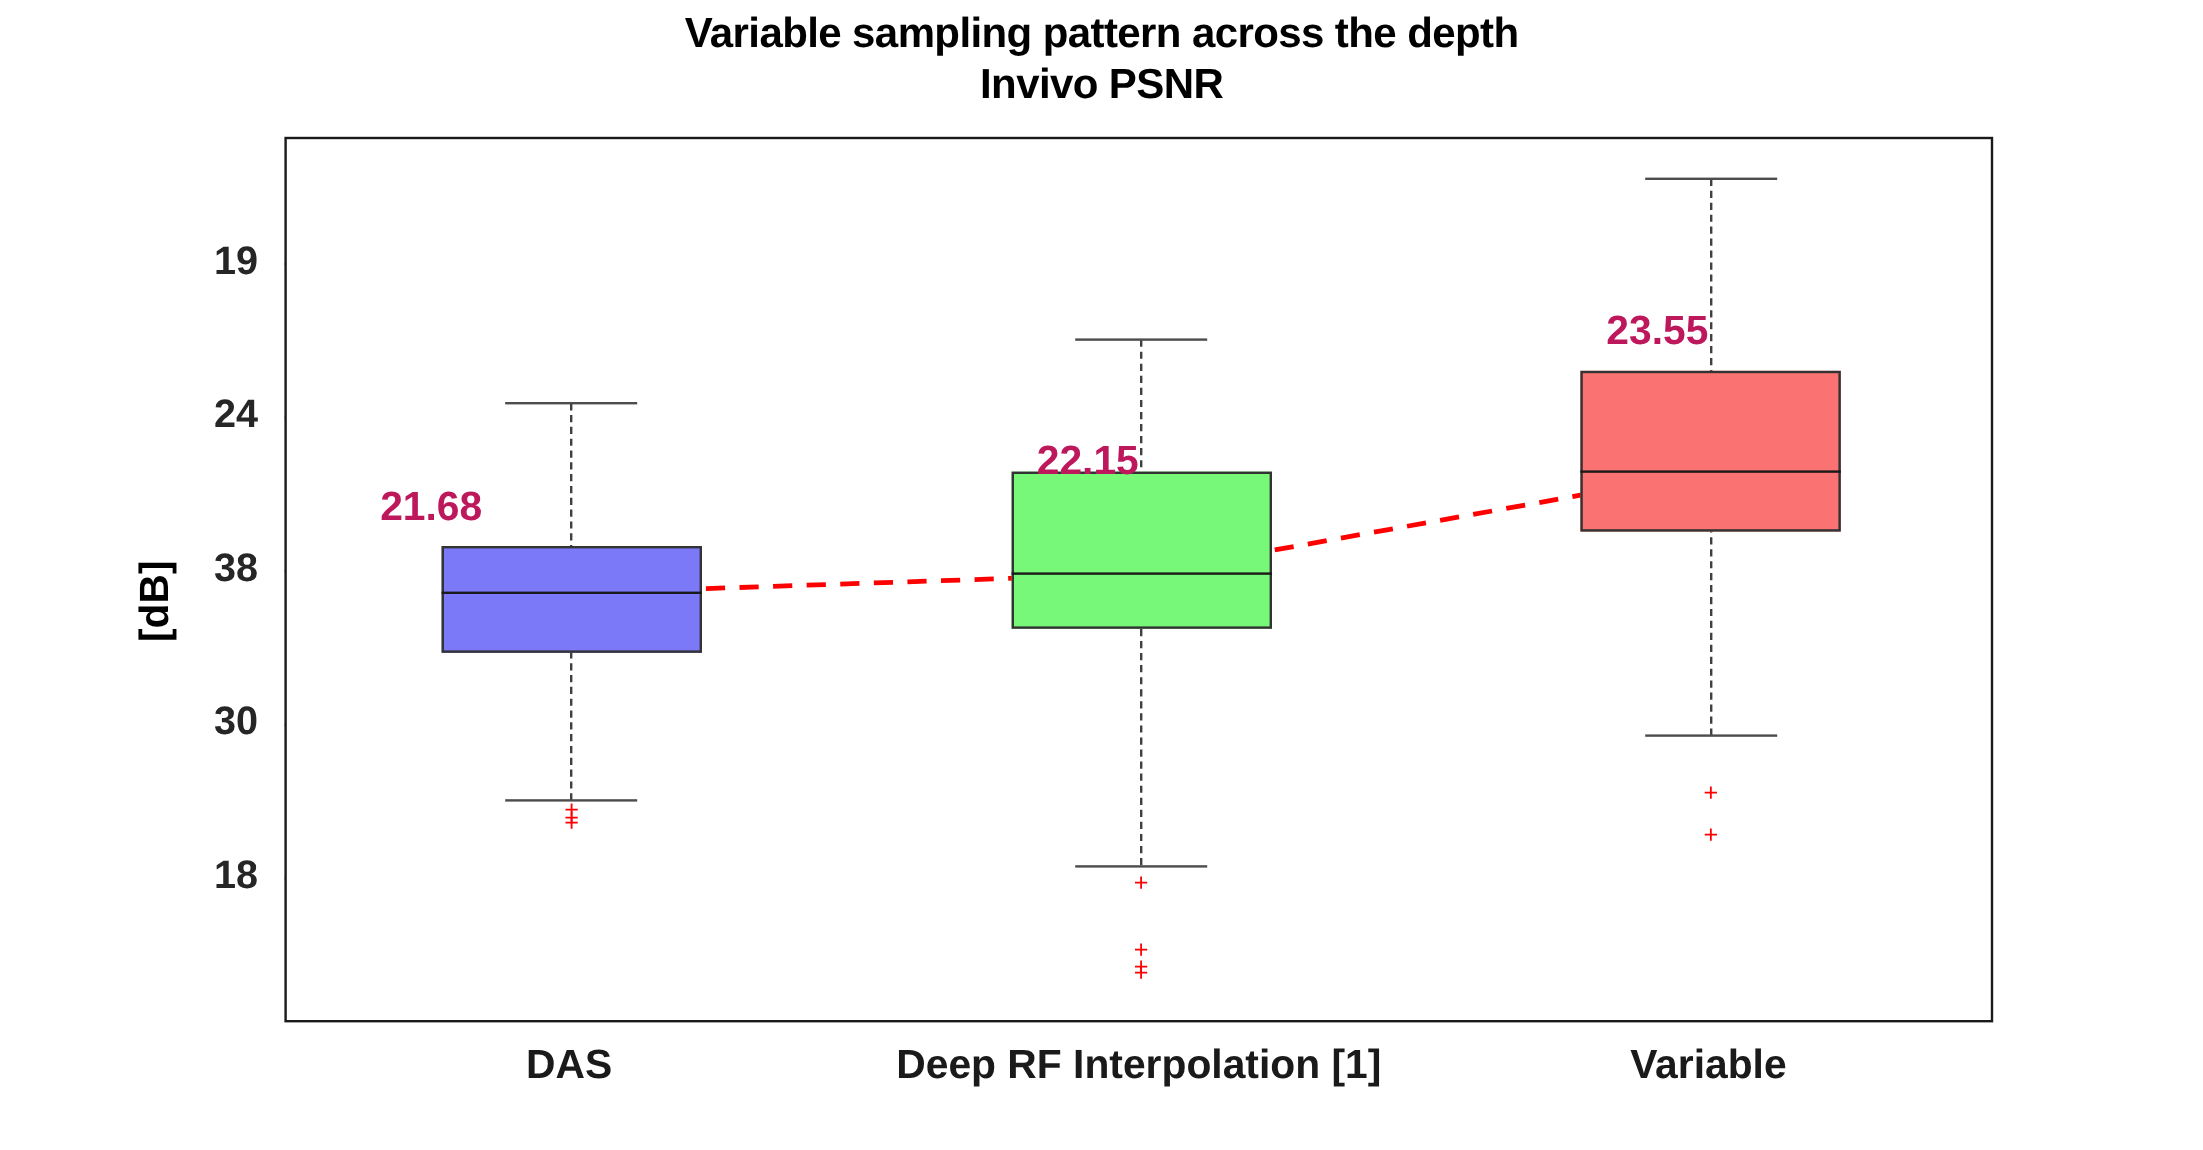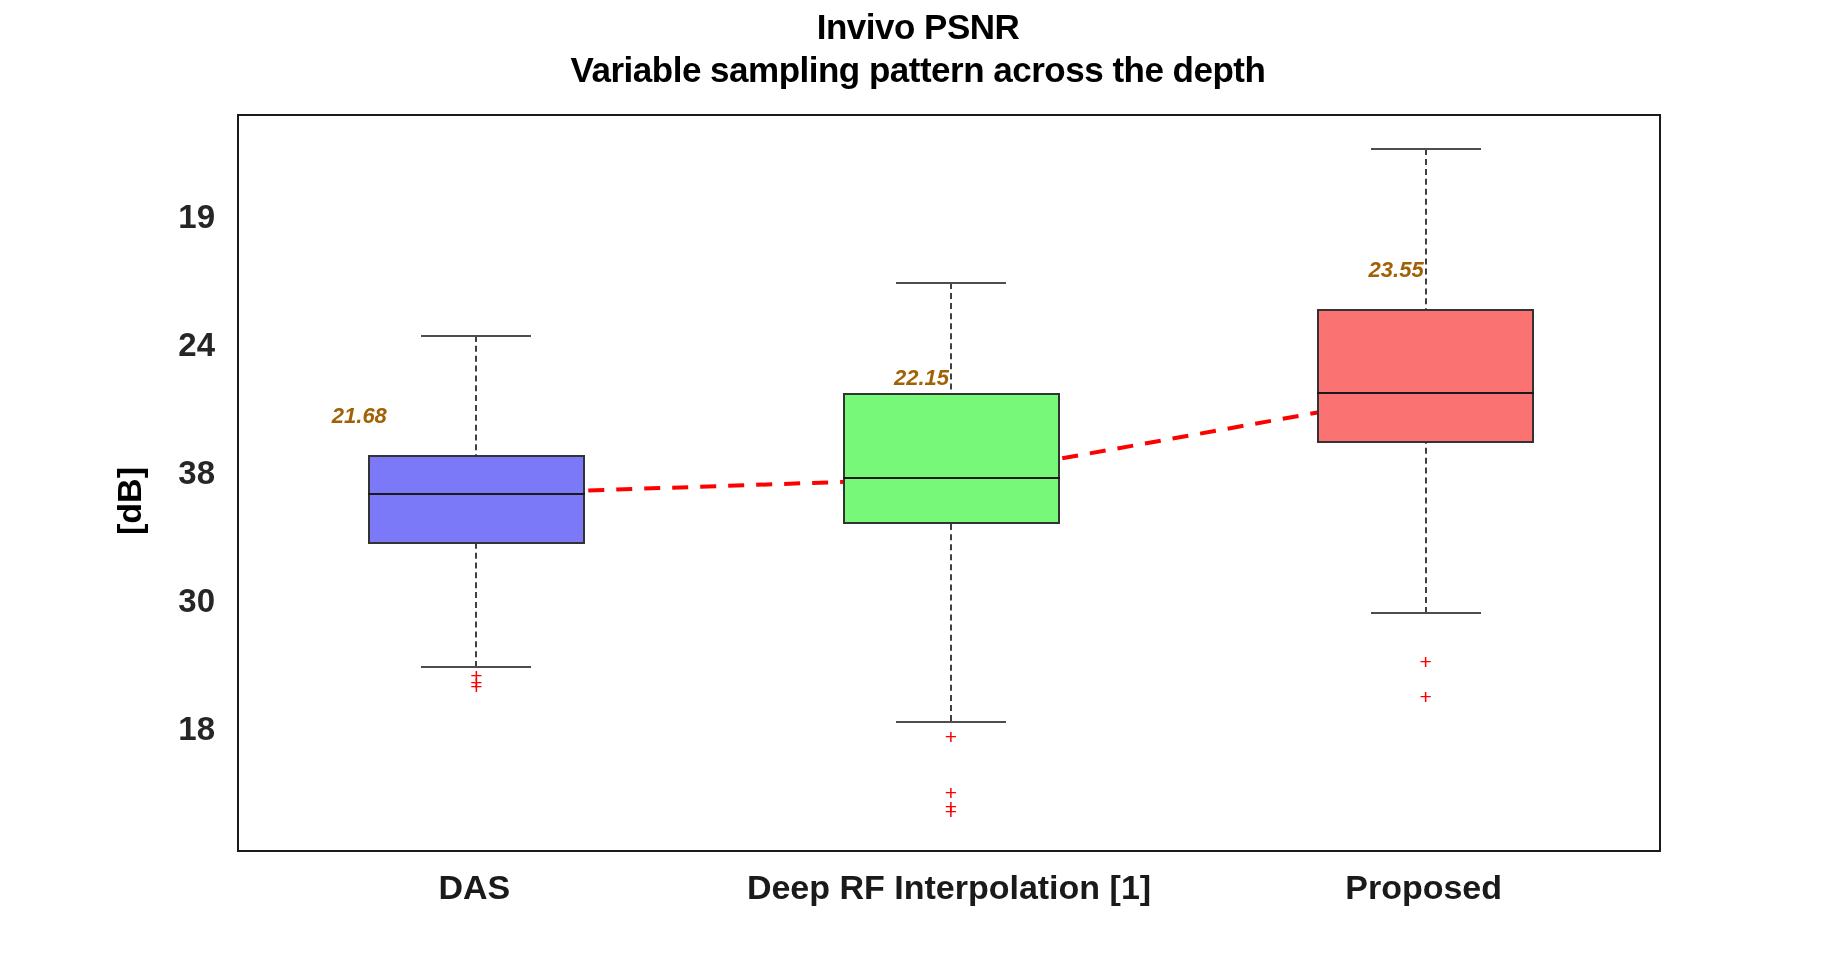--- a/index.html
+++ b/index.html
@@ -112,66 +112,65 @@
     position: absolute;
     color: #ff0000;
     font-size: 21px;
     line-height: 21px;
     font-family: "Liberation Sans", sans-serif;
     transform: translate(-50%, -50%);
     user-select: none;
   }
   .box-value-label {
     position: absolute;
-    font-size: 22px;
-    font-weight: bold;
-    color: #a16207;
+    font-size: 34px;
+    font-weight: bold;
+    color: #be185d;
     white-space: nowrap;
     text-align: center;
-    font-style: italic;
   }
 
   
   #trend-svg {
     position: absolute;
     left: 0; top: 0;
     width: 1424px;
     height: 738px;
     pointer-events: none;
   }
 </style>
 </head>
 <body>
 
 <div id="page">
 
   <div id="title-block">
+    <div class="title-line" id="title-line-2">Variable sampling pattern across the depth</div>
     <div class="title-line" id="title-line-1">Invivo PSNR</div>
-    <div class="title-line" id="title-line-2">Variable sampling pattern across the depth</div>
   </div>
 
   <div class="y-axis-title" id="y-axis-title" style="left: 110px; top: 535px;">[dB]</div>
 
   <div id="y-ticks">
       <div class="y-tick-mark" style="top: 731.307px;"></div>
       <div class="y-tick-label" style="left: 125px; right: auto; top: 710.307px;">18</div>
       <div class="y-tick-mark" style="top: 603.293px;"></div>
       <div class="y-tick-label" style="left: 125px; right: auto; top: 582.293px;">30</div>
       <div class="y-tick-mark" style="top: 475.279px;"></div>
       <div class="y-tick-label" style="left: 125px; right: auto; top: 454.279px;">38</div>
       <div class="y-tick-mark" style="top: 347.265px;"></div>
       <div class="y-tick-label" style="left: 125px; right: auto; top: 326.265px;">24</div>
       <div class="y-tick-mark" style="top: 219.252px;"></div>
       <div class="y-tick-label" style="left: 125px; right: auto; top: 198.252px;">19</div>
     </div>
 
   <div id="x-ticks">
       <div class="x-tick-label" style="left: 74.3333px; width: 800px;">DAS</div>
       <div class="x-tick-label" style="left: 549px; width: 800px;">Deep RF Interpolation [1]</div>
-      <div class="x-tick-label" style="left: 1023.67px; width: 800px;">Proposed</div>
+      <div class="x-tick-label" style="left: 1023.67px; width: 800px;">Variable</div>
     </div>
 
   <div id="plot-frame">
     <div id="plot-inner">
       <svg id="trend-svg" viewBox="0 0 1424 738" width="1424" height="738">
           <path d="M 237.33333333333337 378.28100607111884 L 712 362.27927146574154 L 1186.6666666666667 277.15004336513454" fill="none" stroke="#ff0000" stroke-width="4" stroke-dasharray="16 12"></path>
         </svg>
     <div class="whisker-line" style="left: 236.333px; top: 220.184px; height: 330.916px;"></div>
         <div class="whisker-cap" style="left: 182.333px; width: 110px; top: 219.184px;"></div>
         <div class="whisker-cap" style="left: 182.333px; width: 110px; top: 550.1px;"></div>

